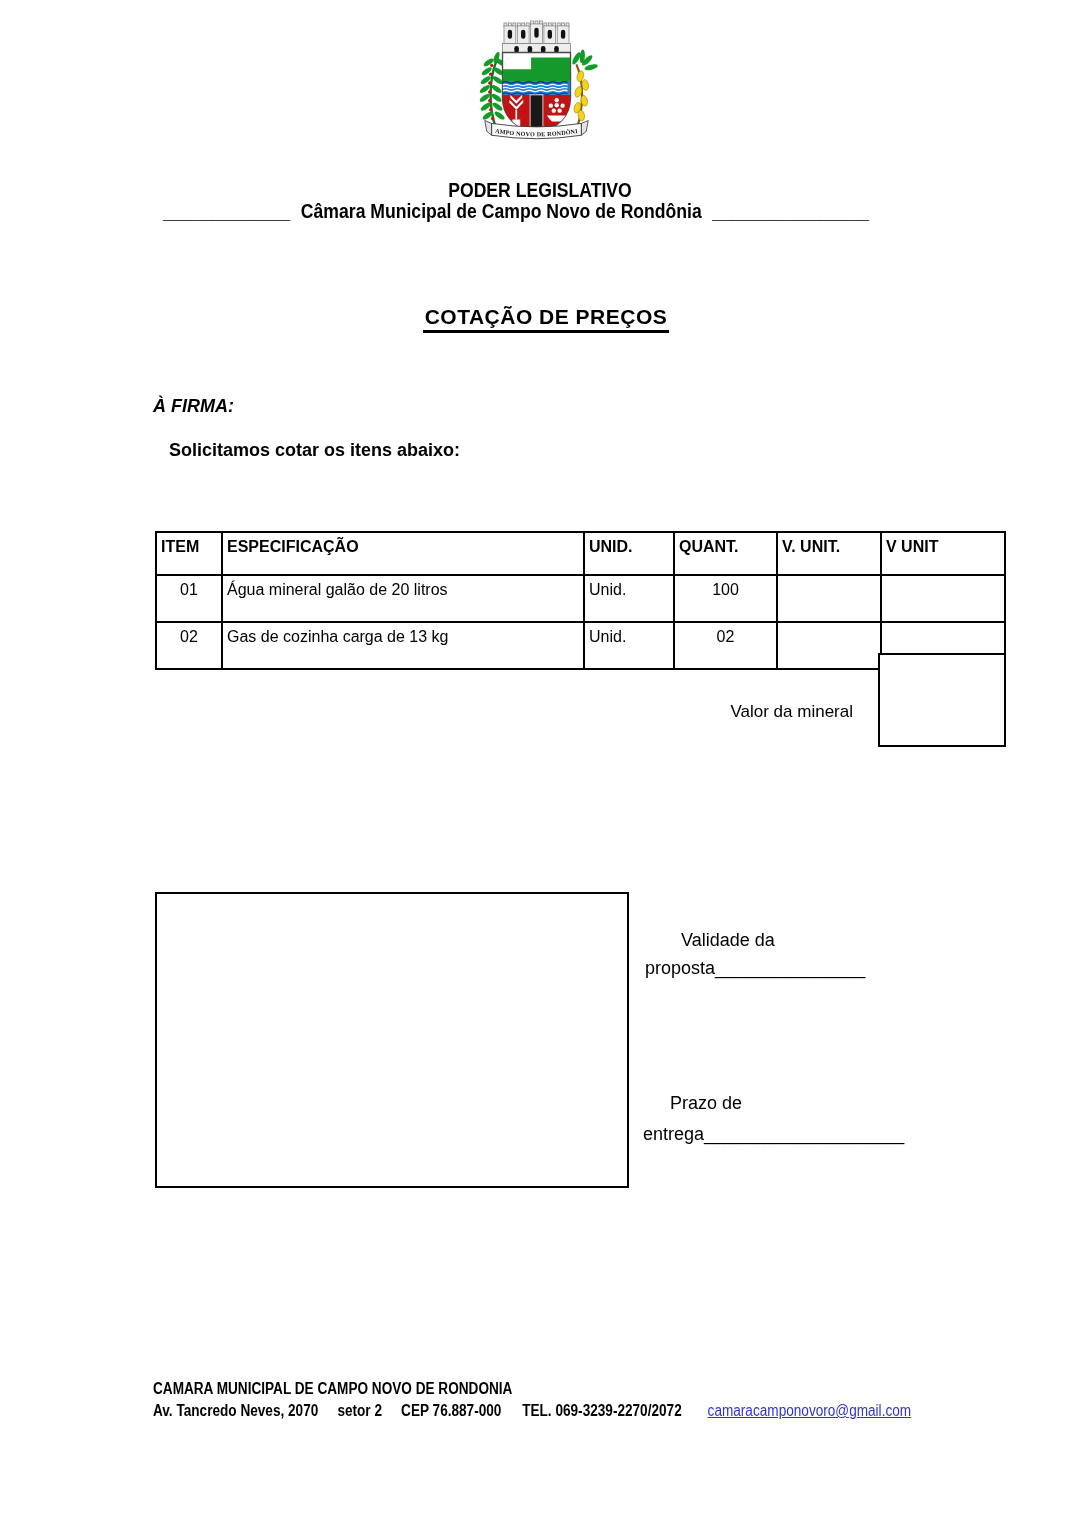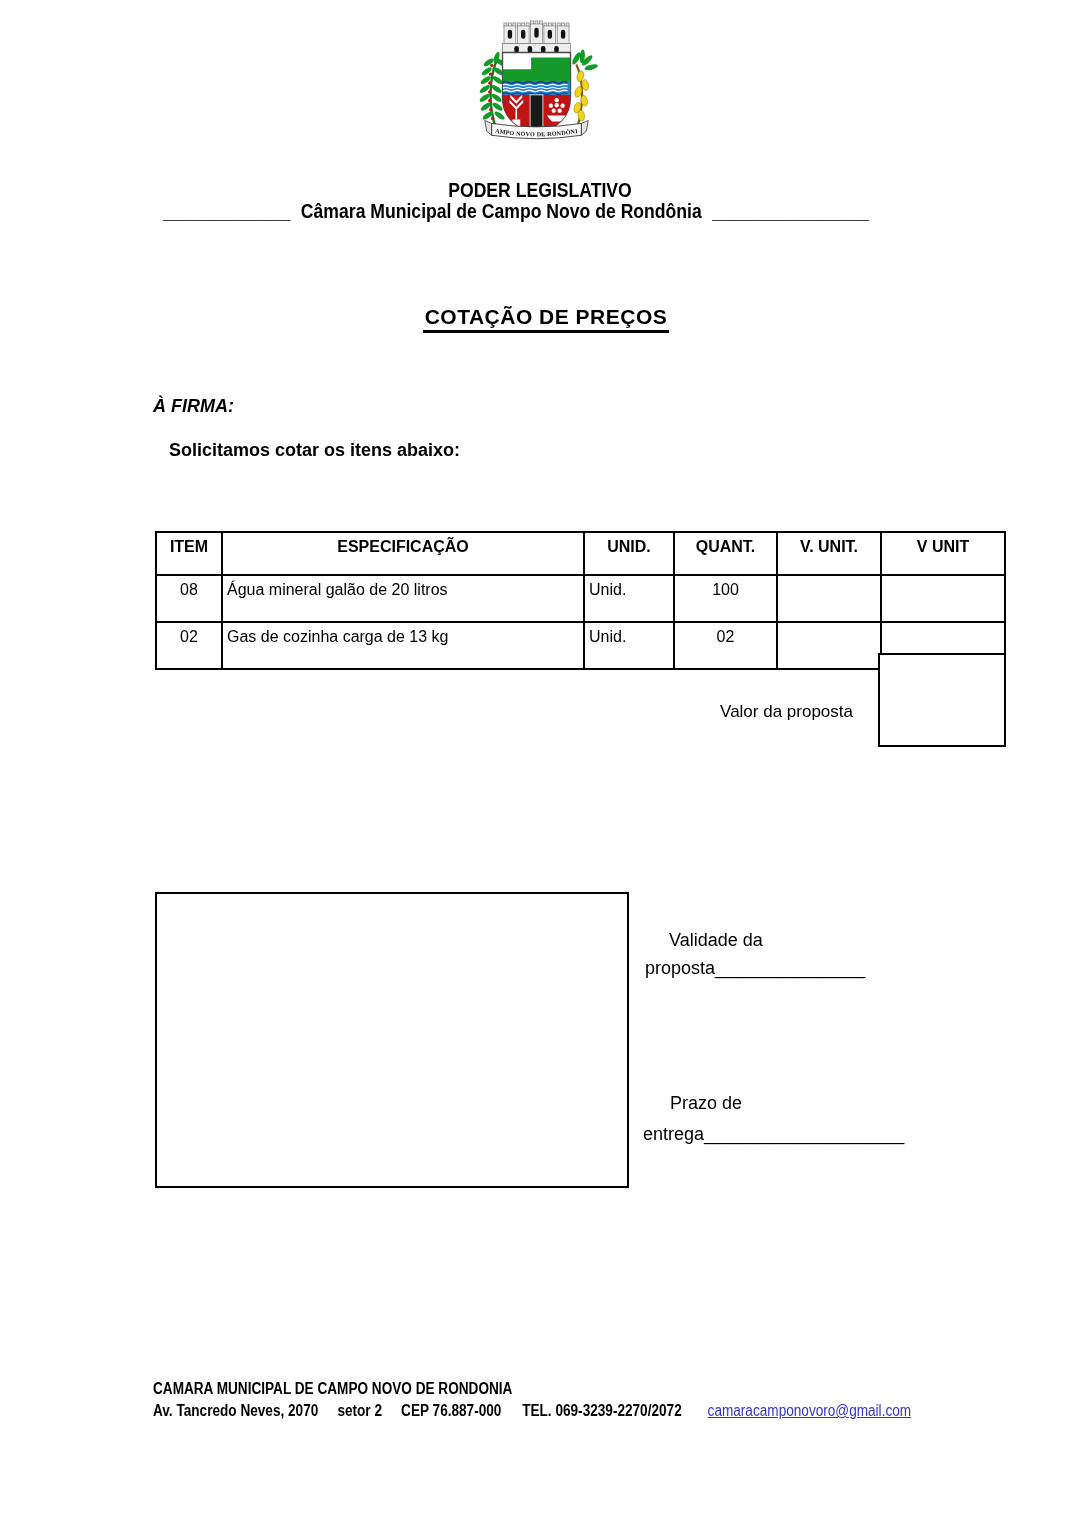--- a/index.html
+++ b/index.html
@@ -18,34 +18,34 @@
   .doc-title span{display:inline-block;font-size:21px;font-weight:bold;letter-spacing:0.5px;
         border-bottom:3px solid #000;padding:0 2px 1px 2px;}
 
   .firma{position:absolute;left:153px;top:396px;font-size:18px;font-weight:bold;font-style:italic;}
   .solicit{position:absolute;left:169px;top:440px;font-size:18px;font-weight:bold;}
 
   
   table.quote{position:absolute;left:155px;top:531px;border-collapse:collapse;table-layout:fixed;width:849px;}
   table.quote th, table.quote td{border:2px solid #000;font-size:16px;vertical-align:top;
         padding:5px 4px 4px 4px;overflow:hidden;}
-  table.quote th{font-weight:bold;text-align:center;height:32px;}
+  table.quote th{font-weight:bold;text-align:left;height:32px;}
   table.quote td{height:36px;}
   td.c, th.c{text-align:center;}
   td.l{text-align:left;padding-left:7px;}
 
   .valor-box{position:absolute;left:878px;top:653px;width:128px;height:94px;
         border:2px solid #000;box-sizing:border-box;background:#fff;}
   .valor-label{position:absolute;left:600px;top:702px;width:253px;text-align:right;font-size:17px;}
 
   .big-box{position:absolute;left:155px;top:892px;width:474px;height:296px;
         border:2px solid #000;box-sizing:border-box;background:#fff;}
 
   .validade{position:absolute;left:645px;top:926px;font-size:18px;line-height:28px;}
-  .validade .ind{margin-left:24px;text-align:right;}
+  .validade .ind{margin-left:36px;text-align:right;}
   .prazo{position:absolute;left:643px;top:1088px;font-size:18px;line-height:31px;}
   .prazo .ind{margin-left:27px;margin-top:44px;}
 
   
   .foot1{position:absolute;left:153px;top:1380px;font-size:16px;font-weight:bold;
         transform:scaleX(0.85);transform-origin:left top;white-space:nowrap;}
   .foot2{position:absolute;left:153px;top:1402px;font-size:16px;font-weight:bold;
         transform:scaleX(0.85);transform-origin:left top;white-space:nowrap;}
   .foot2 .g1{margin-right:18px;} .foot2 .g2{margin-right:18px;}
   .foot2 .g3{margin-right:20px;} .foot2 .g4{margin-right:26px;}
@@ -215,39 +215,39 @@
     <tbody>
         <tr>
       <th class="c">ITEM</th>
       <th class="c">ESPECIFICAÇÃO</th>
       <th class="l">UNID.</th>
       <th class="c">QUANT.</th>
       <th class="c">V. UNIT.</th>
       <th class="c">V UNIT</th>
     </tr>
     <tr>
-      <td class="c">08</td>
+      <td class="c">01</td>
       <td class="l">Água mineral galão de 20 litros</td>
       <td class="l">Unid.</td>
       <td class="c">100</td>
       <td class="c"></td>
       <td class="c"></td>
     </tr>
     <tr>
       <td class="c">02</td>
       <td class="l">Gas de cozinha carga de 13 kg</td>
       <td class="l">Unid.</td>
       <td class="c">02</td>
       <td class="c"></td>
       <td class="c"></td>
     </tr>
   </tbody>
     </table>
 
-  <div class="valor-label">Valor da proposta</div>
+  <div class="valor-label">Valor da mineral</div>
   <div class="valor-box"></div>
 
   <div class="big-box"></div>
 
   <div class="validade">
     <div><span class="ind">Validade da</span></div>
     <div>proposta_______________</div>
   </div>
   <div class="prazo">
     <div><span class="ind">Prazo de</span></div>

